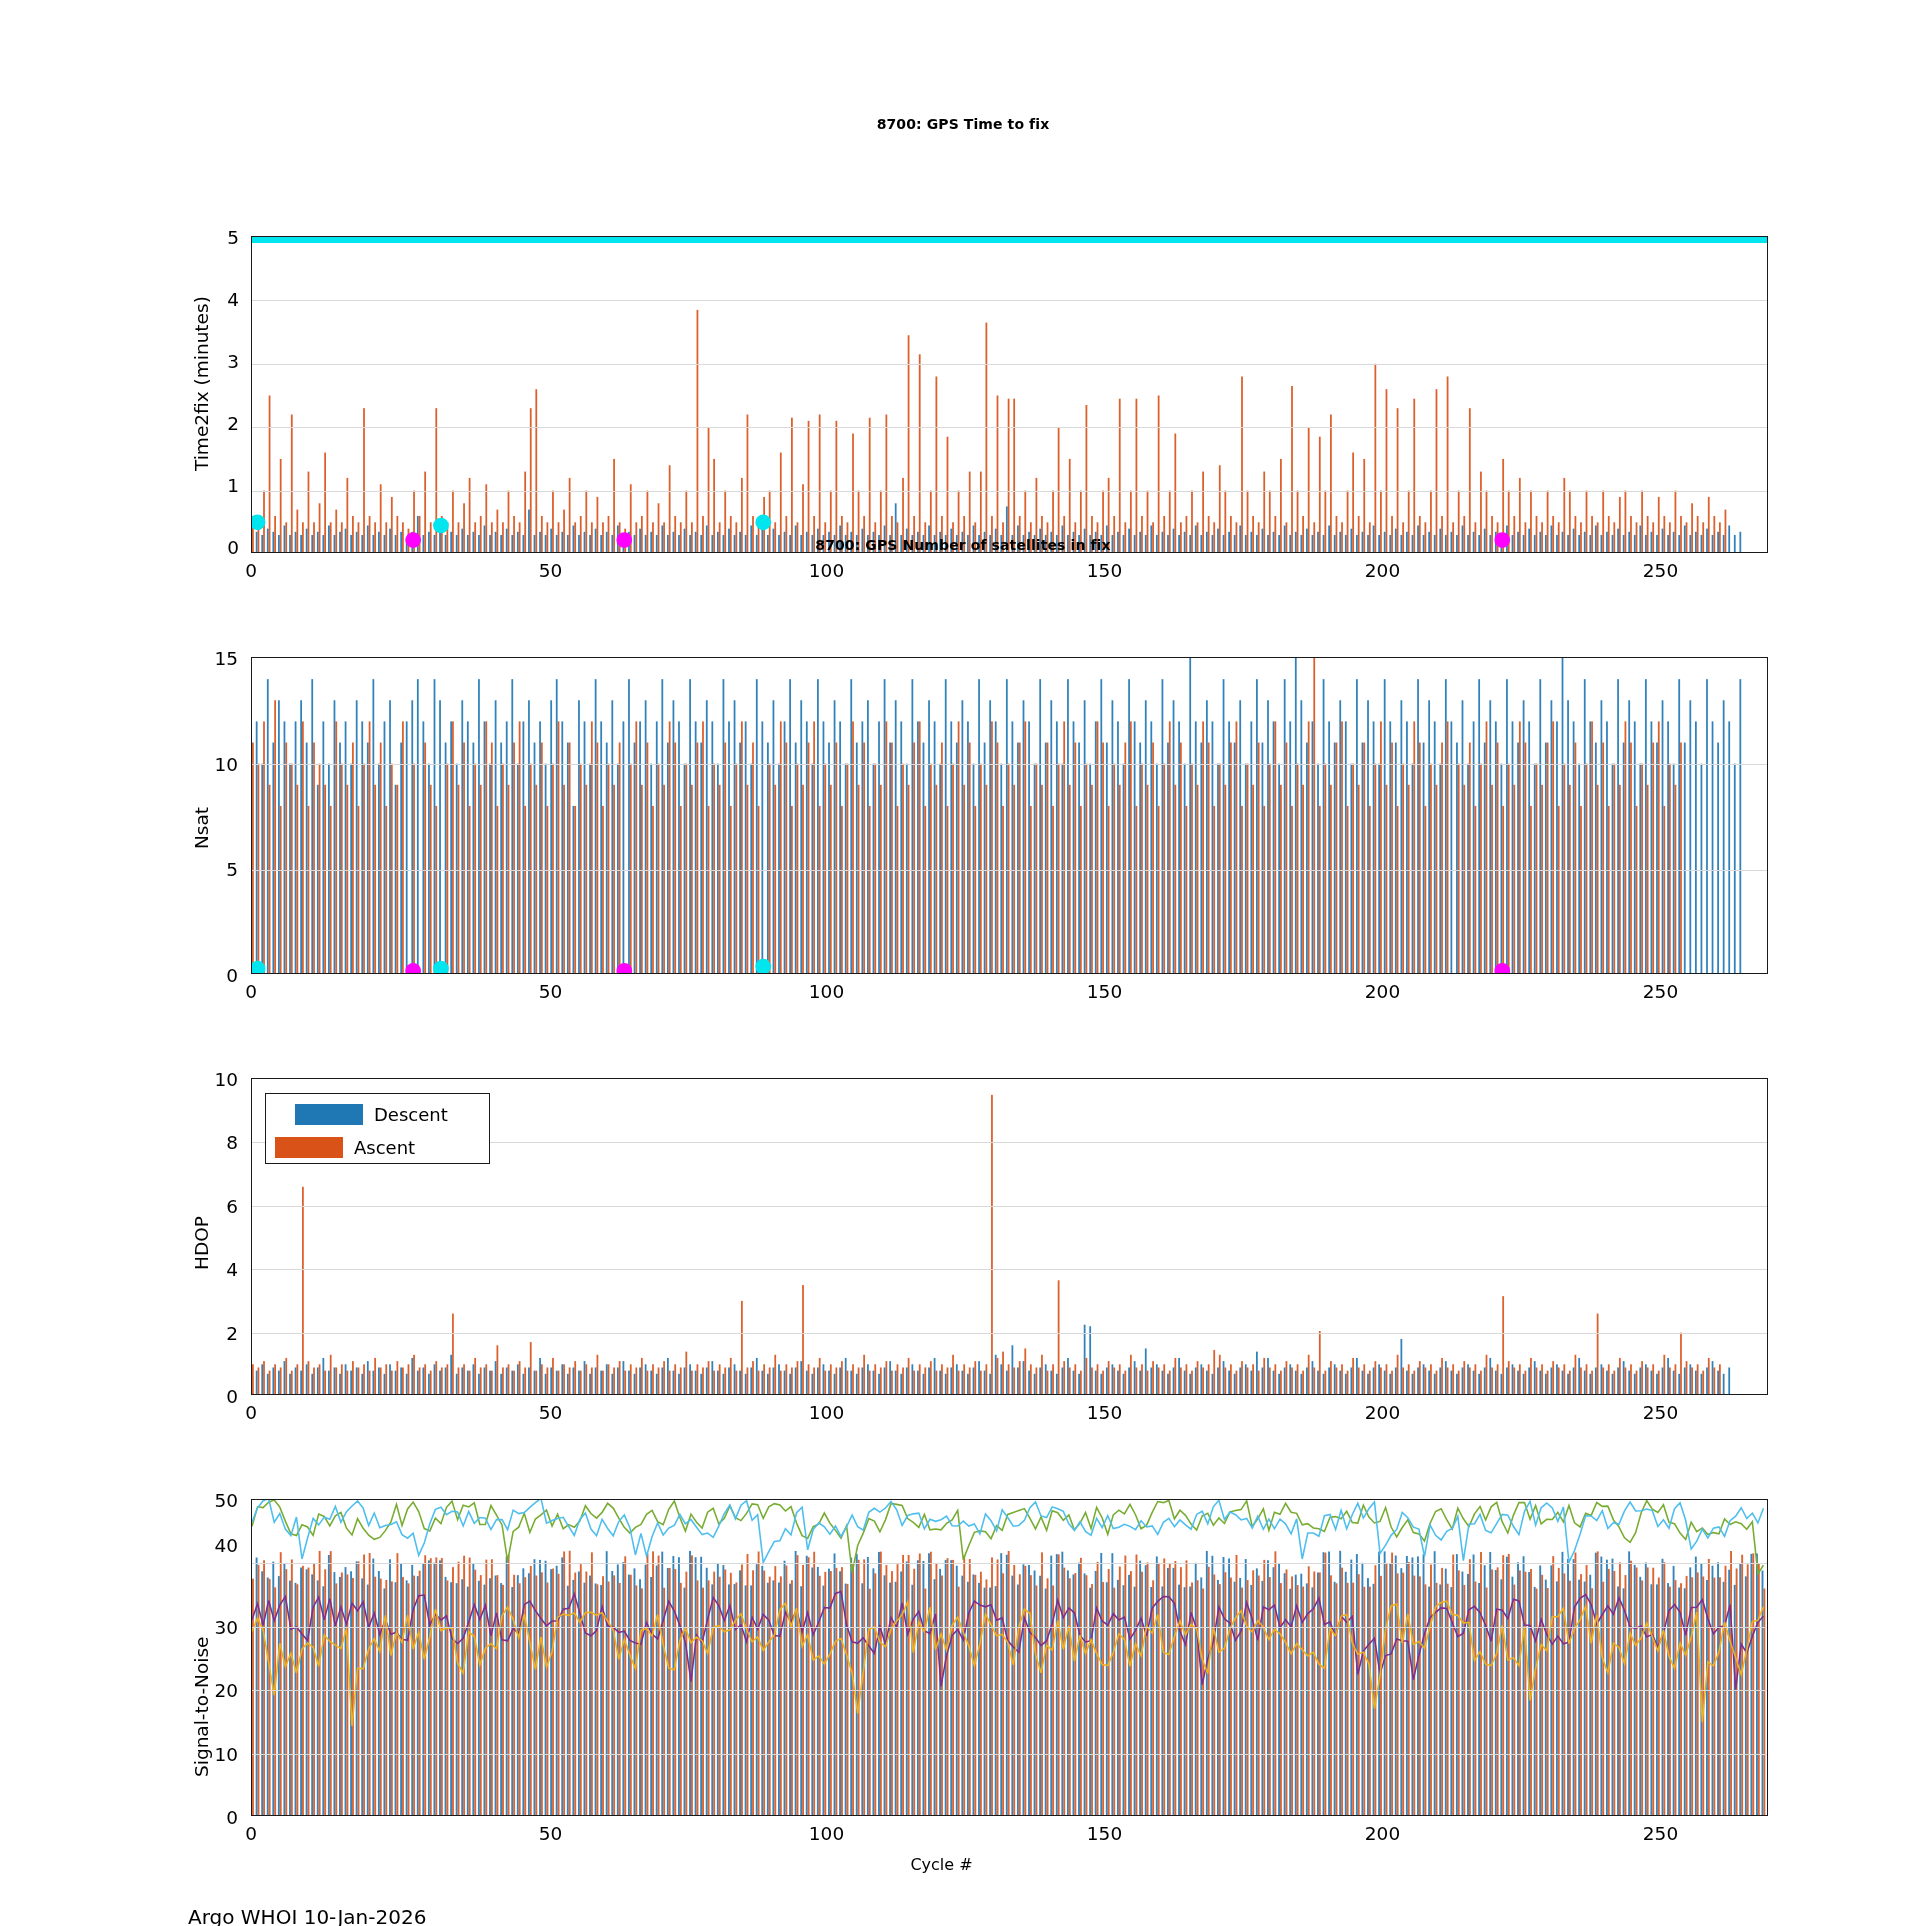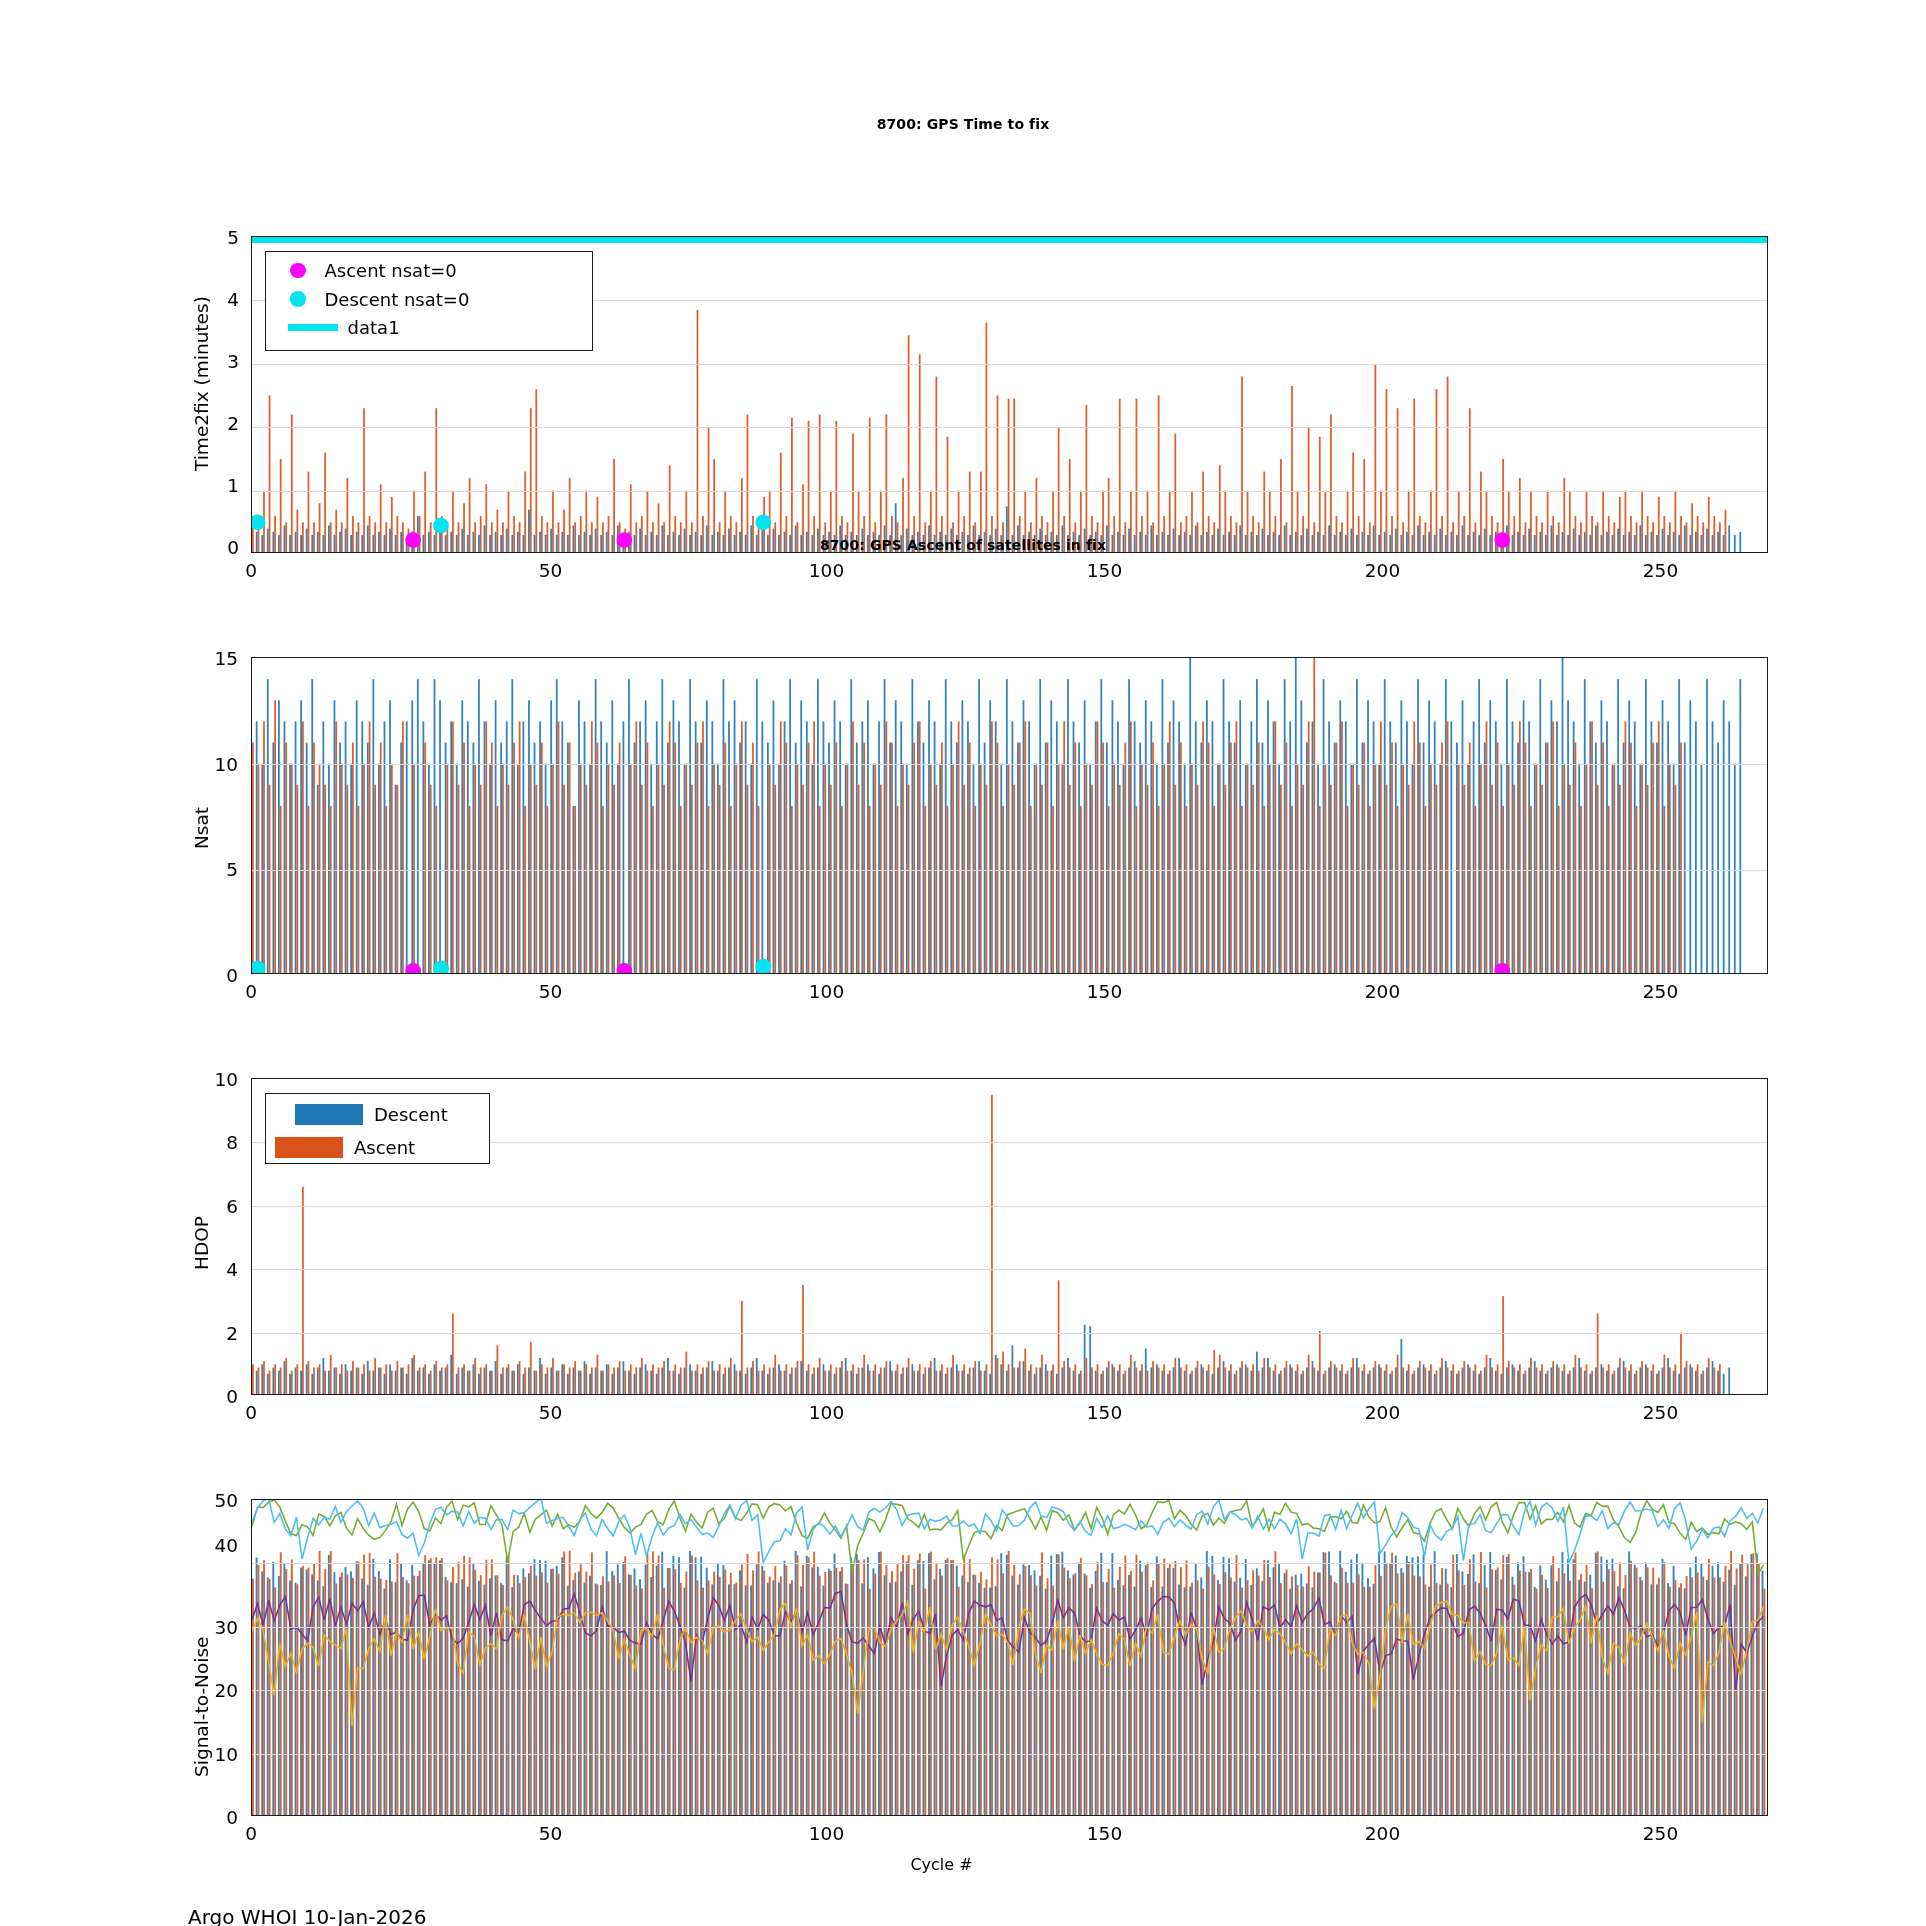--- a/index.html
+++ b/index.html
@@ -677,45 +677,31 @@
             <circle cx="225.95" cy="425.42" r="11" fill="#ff00ff" class="marker-dot"></circle>
             <circle cx="522.01" cy="425.42" r="11" fill="#ff00ff" class="marker-dot"></circle>
             <circle cx="1753.02" cy="425.42" r="11" fill="#ff00ff" class="marker-dot"></circle>
             <circle cx="7.79" cy="400.50" r="11" fill="#00e5ee" class="marker-dot"></circle>
             <circle cx="264.90" cy="404.95" r="11" fill="#00e5ee" class="marker-dot"></circle>
             <circle cx="716.79" cy="400.50" r="11" fill="#00e5ee" class="marker-dot"></circle>
           </g>
       </svg>
     </div>
 
-    <div class="legend-box" style="left:265px; top:151px; width:328px; height:100px;">
-      <div class="legend-row">
-        <span class="legend-marker" style="background:#ff00ff;"></span>
-        <span class="legend-label">Ascent nsat=0</span>
-      </div>
-      <div class="legend-row">
-        <span class="legend-marker" style="background:#00e5ee;"></span>
-        <span class="legend-label">Descent nsat=0</span>
-      </div>
-      <div class="legend-row">
-        <span class="legend-line" style="background:#00e5ee; margin-left:13px;"></span>
-        <span class="legend-label">data1</span>
-      </div>
-    </div>
 
     <div class="tick-x" style="left:237px; top:460px; width:28.5px;">0</div>
     <div class="tick-x" style="left:529px; top:460px; width:43px;">50</div>
     <div class="tick-x" style="left:798px; top:460px; width:57px;">100</div>
     <div class="tick-x" style="left:1076px; top:460px; width:57px;">150</div>
     <div class="tick-x" style="left:1354px; top:460px; width:57px;">200</div>
     <div class="tick-x" style="left:1632px; top:460px; width:57px;">250</div>
   </div>
 
   <div class="panel" style="left:0; top:521px; width:1926px; height:371px;">
-    <div class="plot-title" style="top:15.7px;">8700: GPS Ascent of satellites in fix</div>
+    <div class="plot-title" style="top:15.7px;">8700: GPS Number of satellites in fix</div>
 
     <div class="ylabel" style="left:191px; top:328px; transform: rotate(-90deg);">Nsat</div>
 
     <div class="tick-y" style="left:191px; top:127px; width:47px;">15</div>
     <div class="tick-y" style="left:191px; top:233px; width:47px;">10</div>
     <div class="tick-y" style="left:191px; top:338px; width:47px;">5</div>
     <div class="tick-y" style="left:191px; top:444px; width:47px;">0</div>
 
     <div class="axes" style="left:251px; top:136px; width:1517px; height:317px;">
       <div class="gridline" style="top:106px;"></div>

